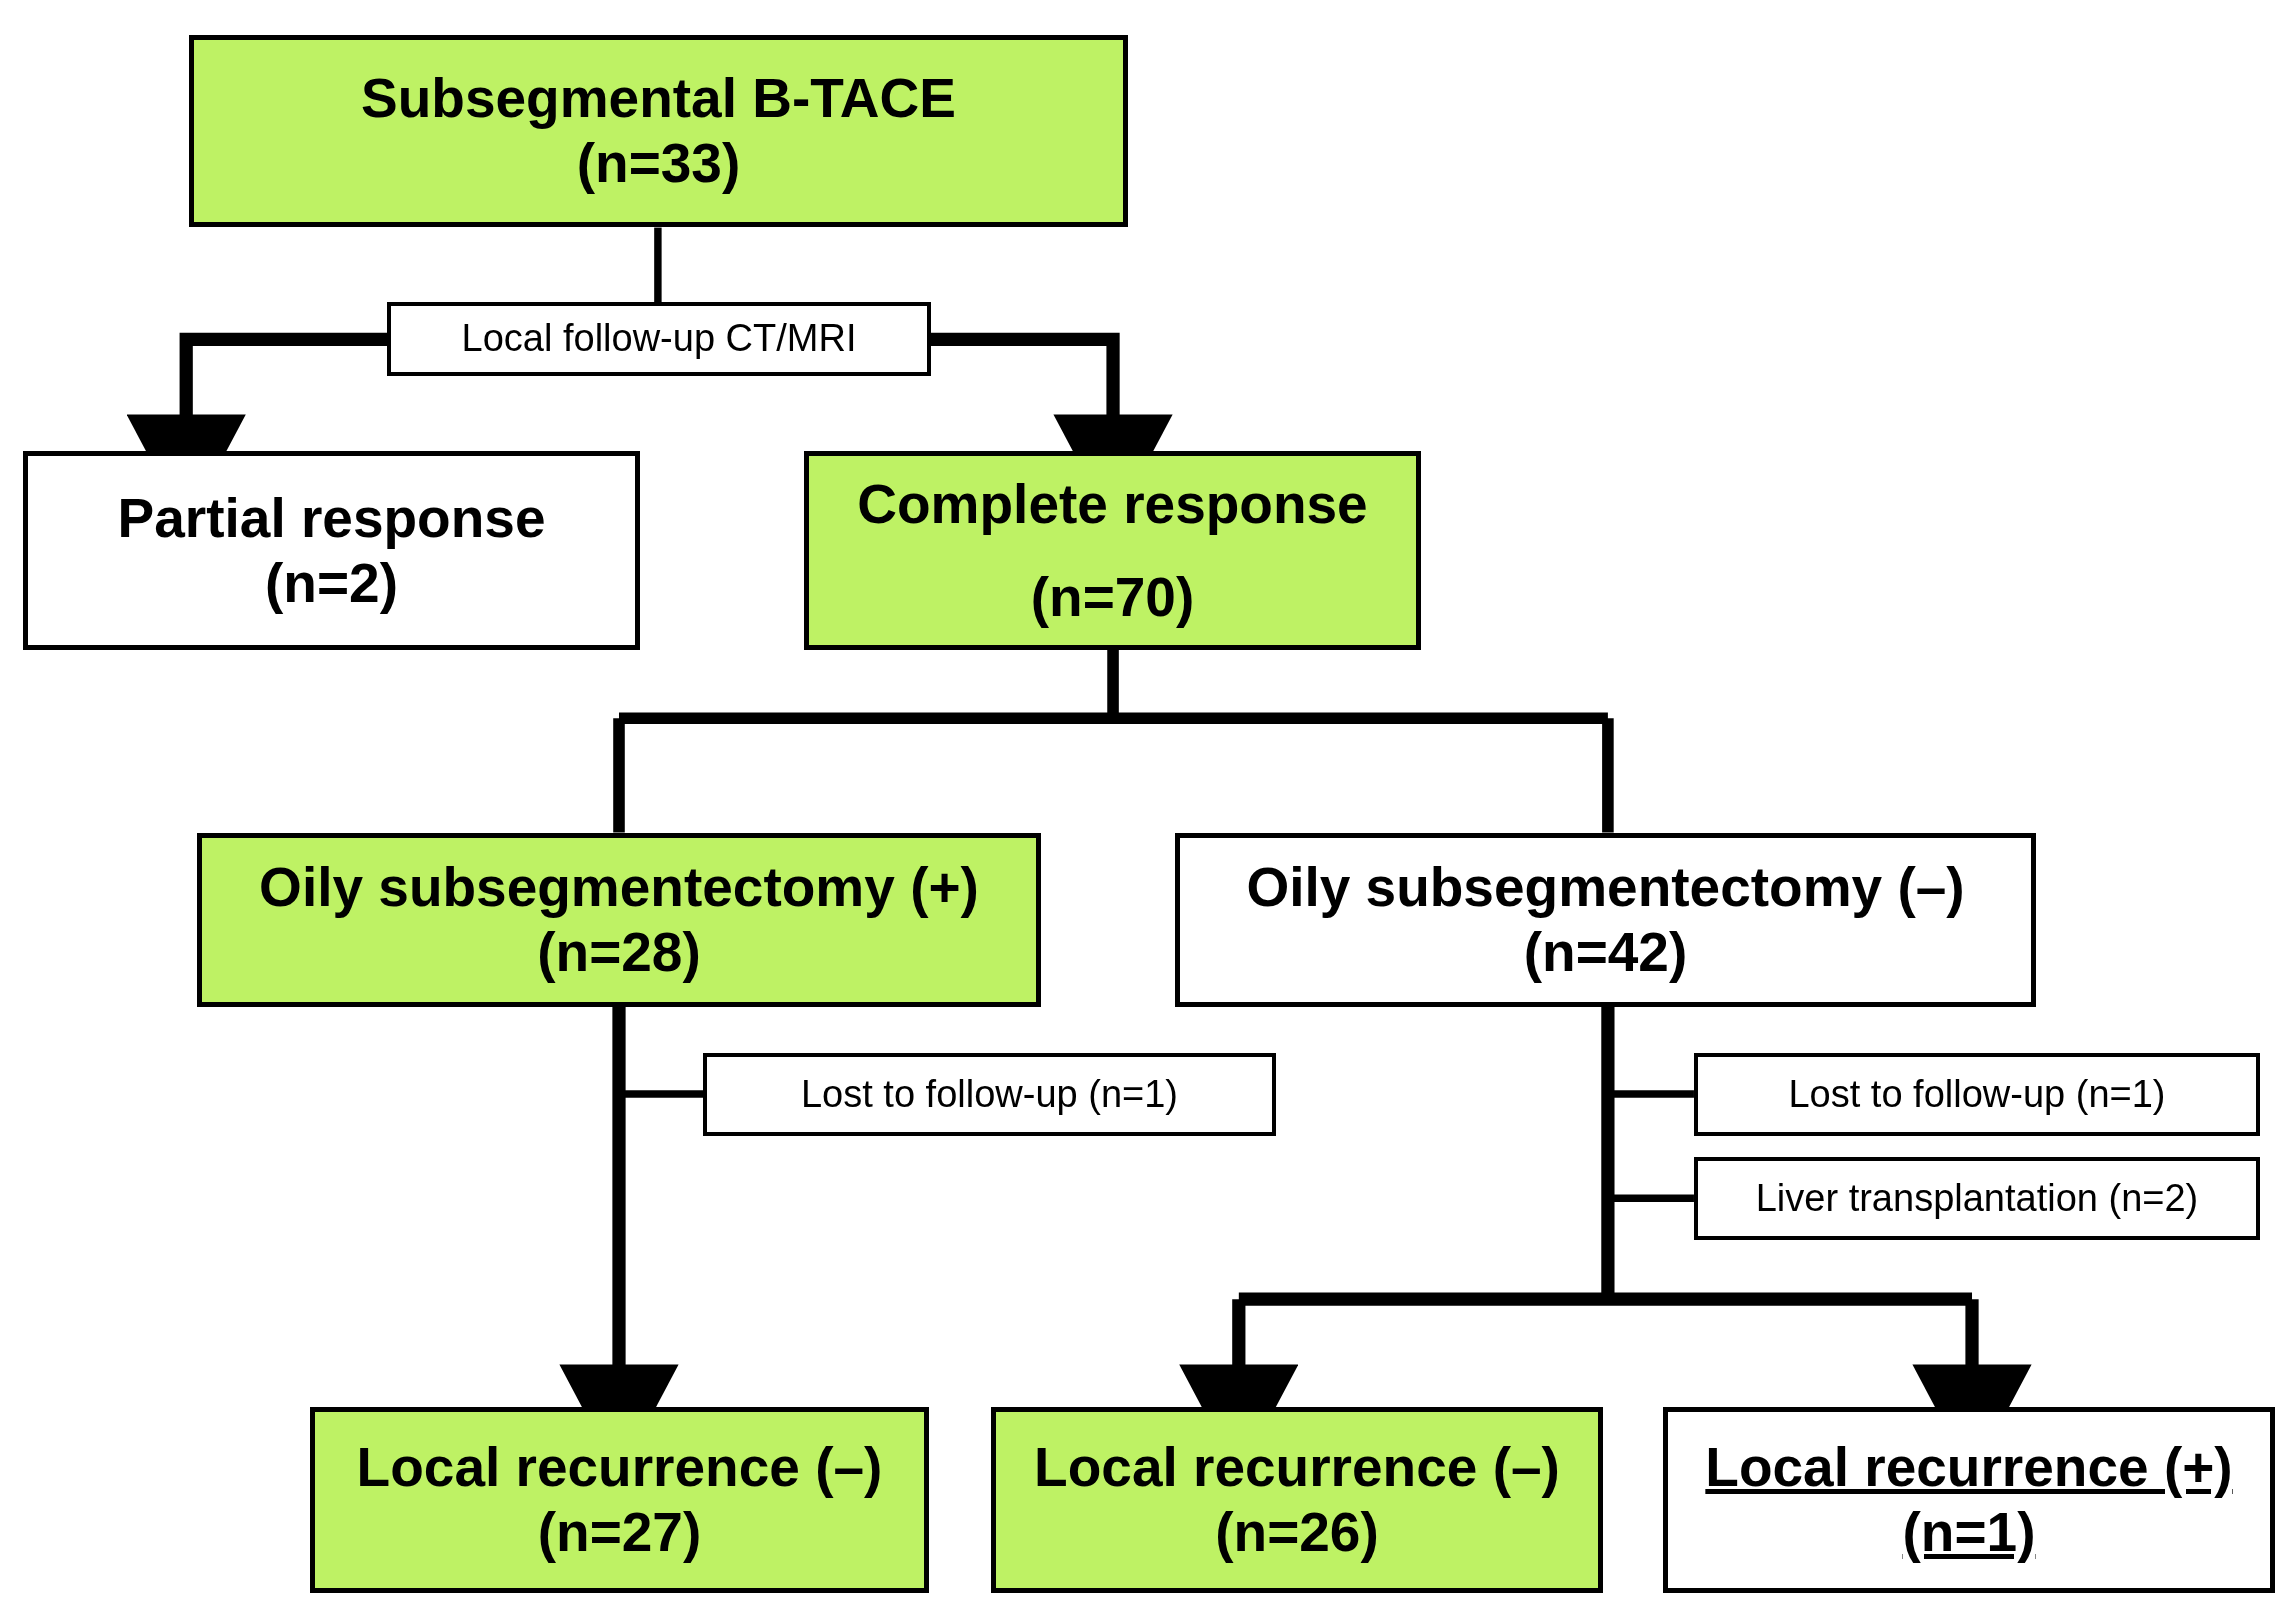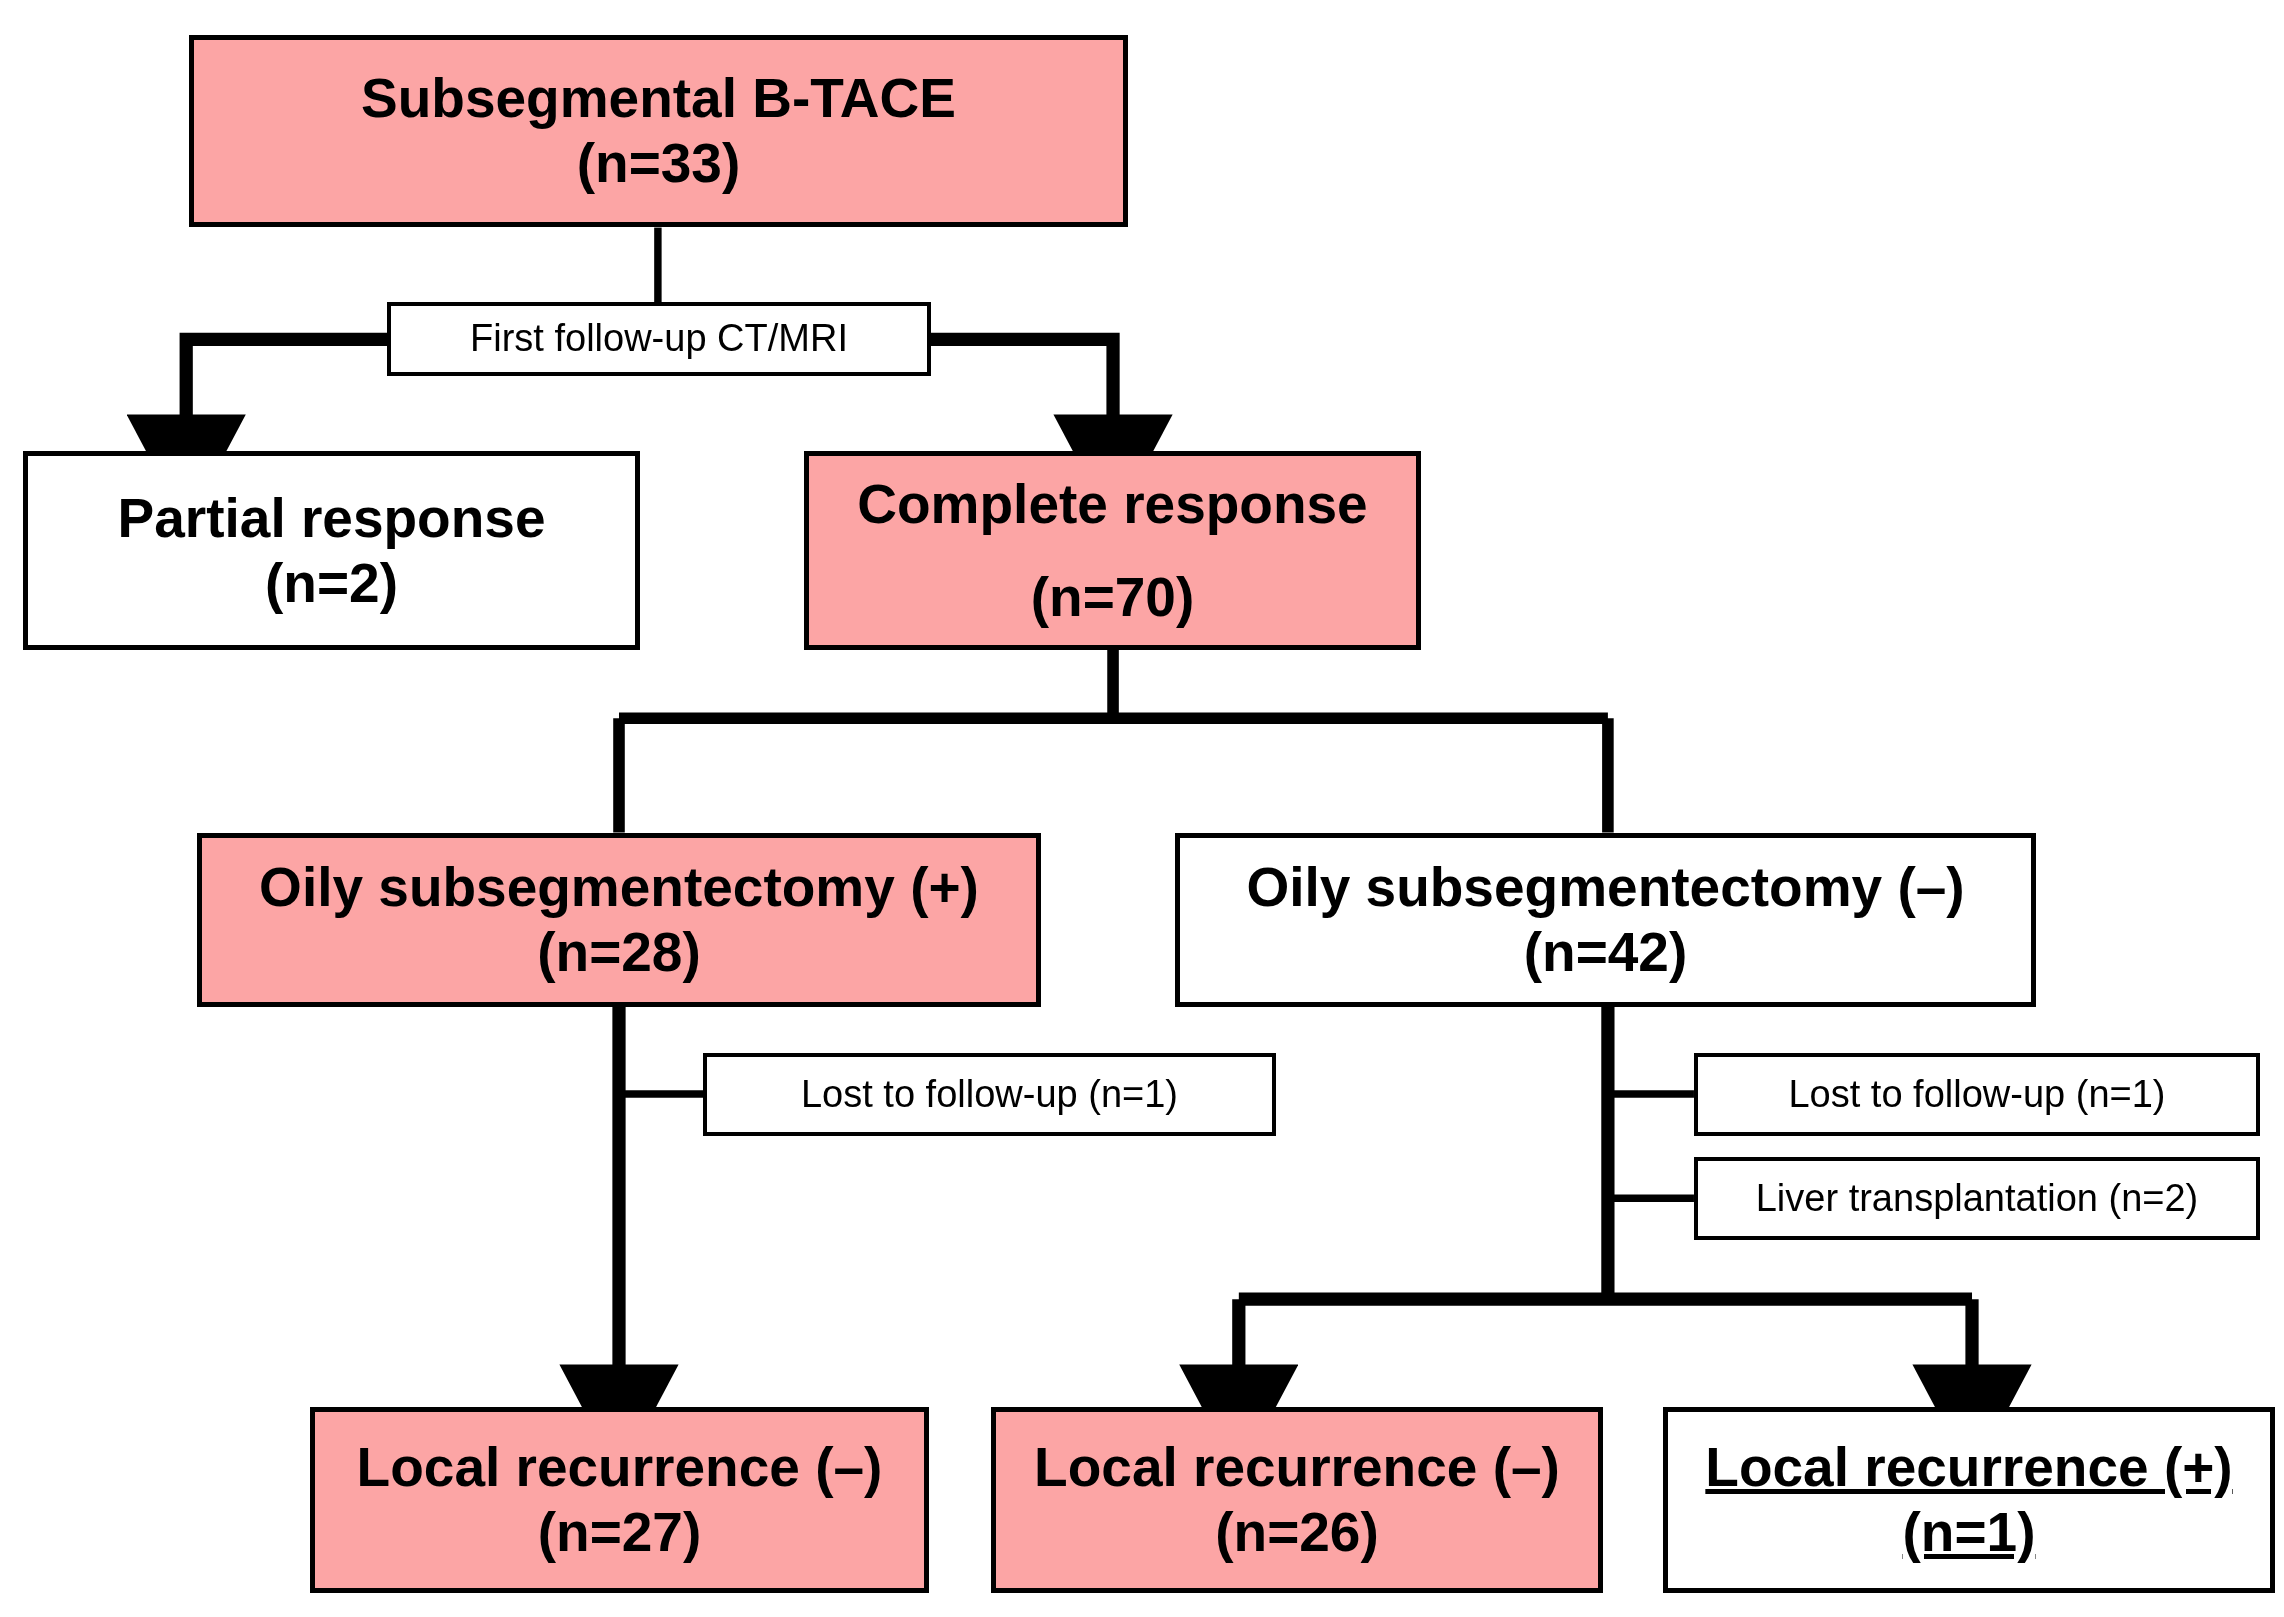--- a/index.html
+++ b/index.html
@@ -30,21 +30,21 @@
     box-sizing: border-box;
     border: 5px solid #000000;
     background: #ffffff;
     display: flex;
     flex-direction: column;
     align-items: center;
     justify-content: center;
     text-align: center;
     color: #000000;
   }
-  .node-box.gray { background: #fca5a5; align-items: center; }
+  .node-box.gray { background: #bef264; align-items: center; }
   .node-box.primary {
     font-size: 55px;
     font-weight: bold;
     line-height: 1.18;
   }
   .node-box.note {
     border-width: 4.1px;
     font-size: 38px;
     font-weight: normal;
     line-height: 1.1;
@@ -88,21 +88,21 @@
     <path d="M 1497 1570 L 1497 1668" stroke="#000000" stroke-width="16" fill="none" marker-end="url(#arrowhead)"></path>
     <path d="M 2383 1570 L 2383 1668" stroke="#000000" stroke-width="16" fill="none" marker-end="url(#arrowhead)"></path>
   </svg>
 
   <div class="node-box primary gray" style="left:189px; top:35px; width:939px; height:192px;">
     <span class="node-line">Subsegmental B-TACE</span>
     <span class="node-line">(n=33)</span>
   </div>
 
   <div class="node-box note" style="left:387px; top:302px; width:544px; height:74px;">
-    <span class="note-line">First follow-up CT/MRI</span>
+    <span class="note-line">Local follow-up CT/MRI</span>
   </div>
 
   <div class="node-box primary" style="left:23px; top:451px; width:617px; height:199px;">
     <span class="node-line">Partial response</span>
     <span class="node-line">(n=2)</span>
   </div>
 
   <div class="node-box primary gray" style="left:804px; top:451px; width:617px; height:199px;gap:28px;">
     <span class="node-line">Complete response</span>
     <span class="node-line">(n=70)</span>

